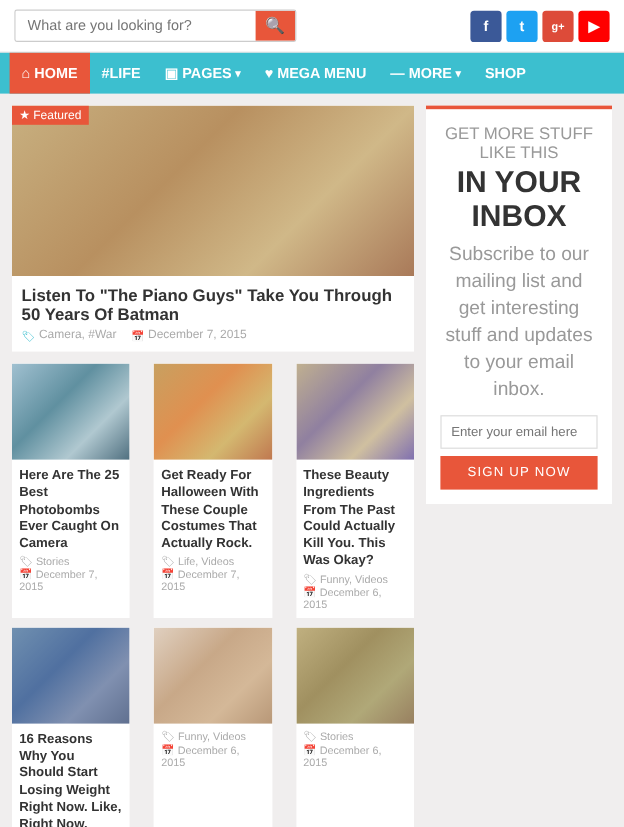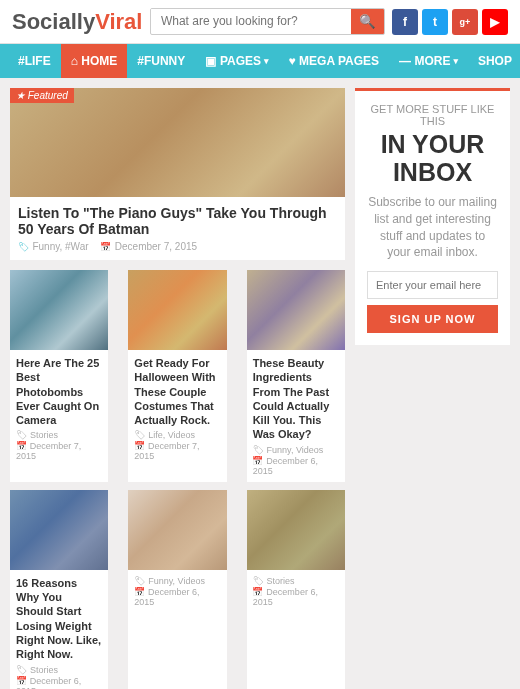--- a/index.html
+++ b/index.html
@@ -27,35 +27,35 @@
     .nav-item .arrow { font-size: 9px; }
 
     
     #main { padding: 10px; display: flex; gap: 10px; }
     #left-col { flex: 1; }
     #right-col { width: 155px; }
 
     
     #featured { background: #fff; margin-bottom: 10px; }
     .featured-badge { background: #e8563a; color: #fff; font-size: 10px; padding: 2px 6px; position: absolute; top: 0; left: 0; z-index: 2; }
-    .featured-img-wrap { position: relative; overflow: hidden; height: 109px; background: #4d7c0f; font-style: italic; }
+    .featured-img-wrap { position: relative; overflow: hidden; height: 142px; background: #4d7c0f; }
     .featured-placeholder { width: 100%; height: 145px; background: linear-gradient(135deg, #c8a882 0%, #a0856a 30%, #b8a07a 60%, #8a7060 100%); display: flex; align-items: center; justify-content: center; }
     .article-info { padding: 8px; }
     .article-title { font-size: 14px; font-weight: bold; color: #333; margin-bottom: 4px; }
     .article-meta { display: flex; gap: 12px; font-size: 10px; color: #aaa; align-items: center; }
     .meta-tag { display: flex; align-items: center; gap: 3px; }
     .tag-icon { color: #3cbfcf; font-size: 9px; }
 
     
     #newsletter { background: #fff; padding: 12px; text-align: center; border-top: 3px solid #e8563a; }
-    .newsletter-pre { font-size: 11px; color: #999; text-transform: uppercase; margin-bottom: 4px; }
+    .newsletter-pre { font-size: 14px; color: #999; text-transform: uppercase; margin-bottom: 4px; }
     .newsletter-title { font-size: 25px; font-weight: bold; color: #333; line-height: 1.1; margin-bottom: 8px; text-transform: uppercase; }
-    .newsletter-desc { font-size: 12px; color: #999; margin-bottom: 10px; line-height: 1.4; }
+    .newsletter-desc { font-size: 16px; color: #999; margin-bottom: 10px; line-height: 1.4; }
     .newsletter-input { width: 100%; border: 1px solid #ddd; padding: 7px 8px; font-size: 11px; color: #aaa; margin-bottom: 6px; outline: none; }
-    .newsletter-btn { background: #e8563a; color: #fff; border: none; width: 100%; padding: 8px; font-size: 11px; font-weight: bold; cursor: pointer; text-transform: uppercase; letter-spacing: 1px; }
+    .newsletter-btn { background: #e8563a; color: #fff; border: none; width: 100%; padding: 8px; font-size: 11px; font-weight: normal; cursor: pointer; text-transform: uppercase; letter-spacing: 1px; }
     .newsletter-privacy { font-size: 9px; color: #aaa; margin-top: 6px; }
 
     
     .articles-grid { display: grid; grid-template-columns: 1fr 1fr 1fr; gap: 20px; margin-bottom: 8px; }
     .article-card { background: #fff; overflow: hidden; }
     .card-img-placeholder { width: 100%; height: 80px; }
     .card-body { padding: 6px; }
     .card-title { font-size: 11px; font-weight: bold; color: #333; line-height: 1.3; margin-bottom: 3px; }
     .card-meta { font-size: 9px; color: #aaa; display: flex; flex-direction: column; gap: 1px; }
     .img-room { background: linear-gradient(135deg, #a0c0d0 0%, #6090a0 40%, #b0c8d0 70%, #507080 100%); }
@@ -63,60 +63,56 @@
     .img-car { background: linear-gradient(135deg, #c0b090 0%, #9080a0 40%, #d0c0a0 70%, #8070b0 100%); }
     .img-city { background: linear-gradient(135deg, #7090b0 0%, #5070a0 40%, #8090b0 70%, #607090 100%); }
     .img-baby { background: linear-gradient(135deg, #e0d0c0 0%, #c8a888 40%, #d4b898 70%, #b89878 100%); }
     .img-dog { background: linear-gradient(135deg, #c0b080 0%, #a09060 40%, #b0a878 70%, #988060 100%); }
     .img-bagels { background: linear-gradient(135deg, #c8b080 0%, #b89060 40%, #d0b888 70%, #a87858 100%); }
   </style>
 </head>
 <body>
 
 <div id="header">
-  <div id="logo">
-    <span class="socially">Socially</span><span class="viral">Viral</span>
-  </div>
   <div id="search-bar">
     <input type="text" placeholder="What are you looking for?" style="">
     <button>🔍</button>
   </div>
   <div id="social-icons">
     <button class="social-btn fb">f</button>
     <button class="social-btn tw">t</button>
     <button class="social-btn gp" style="font-size:9px;">g+</button>
     <button class="social-btn yt">▶</button>
   </div>
 </div>
 
 <nav id="nav">
+  <a class="nav-item home">⌂ HOME</a>
   <a class="nav-item">#LIFE</a>
-  <a class="nav-item home">⌂ HOME</a>
-  <a class="nav-item">#FUNNY</a>
   <a class="nav-item">▣ PAGES <span class="arrow">▾</span></a>
-  <a class="nav-item">♥ MEGA PAGES</a>
+  <a class="nav-item">♥ MEGA MENU</a>
   <a class="nav-item">— MORE <span class="arrow">▾</span></a>
   <a class="nav-item">SHOP</a>
 </nav>
 
 <div id="main">
 
   <div id="left-col">
 
     <div id="featured">
       <div class="featured-img-wrap">
         <span class="featured-badge">★ Featured</span>
         <div class="featured-placeholder img-bagels"></div>
       </div>
       <div class="article-info">
         <div class="article-title">Listen To "The Piano Guys" Take You Through 50 Years Of Batman</div>
         <div class="article-meta">
           <div class="meta-tag">
             <span class="tag-icon">🏷</span>
-            <span>Funny, #War</span>
+            <span>Camera, #War</span>
           </div>
           <div class="meta-tag">
             <span class="tag-icon">📅</span>
             <span>December 7, 2015</span>
           </div>
         </div>
       </div>
     </div>
 
     <div class="articles-grid">

